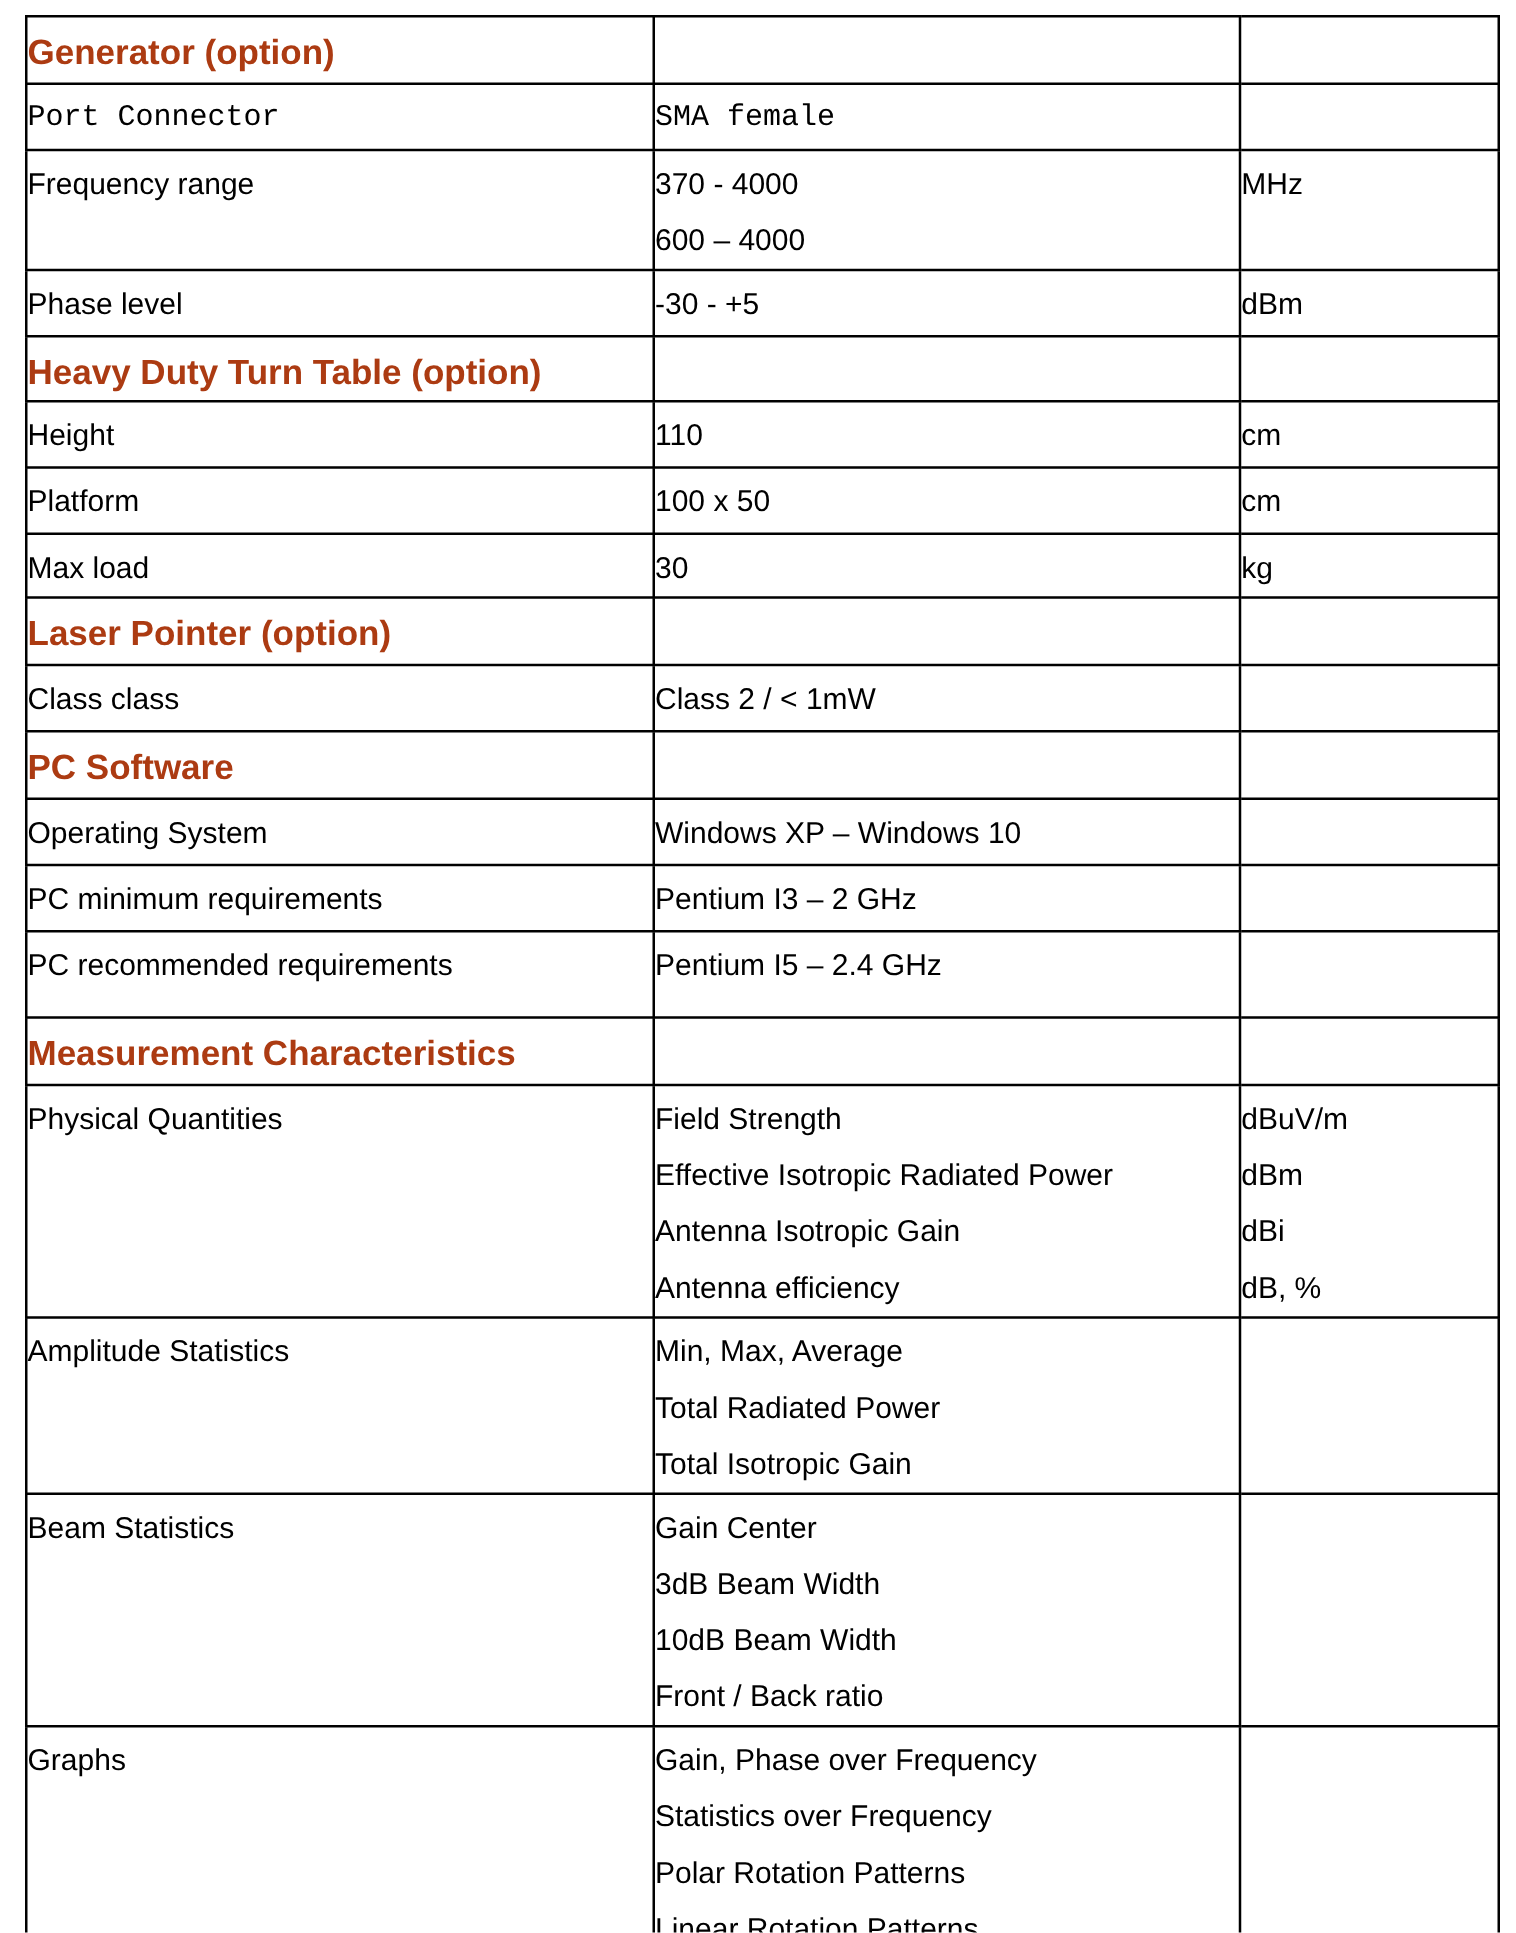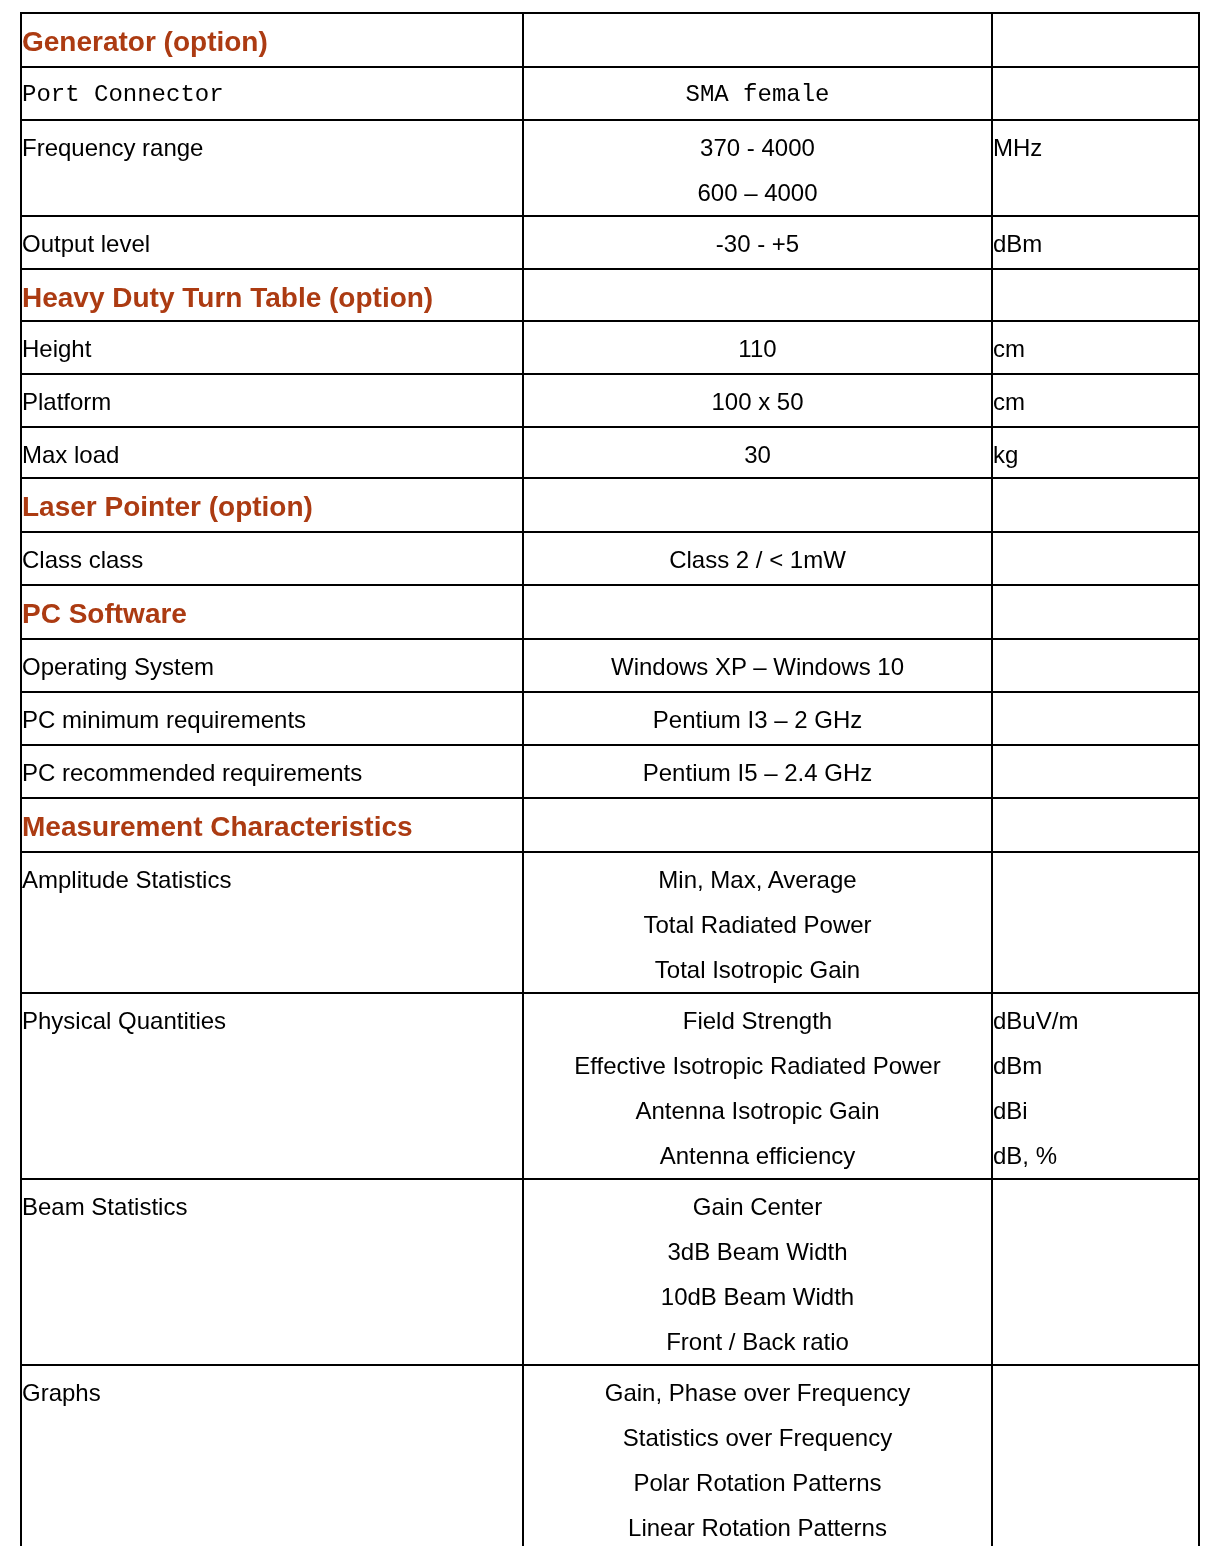--- a/index.html
+++ b/index.html
@@ -27,21 +27,21 @@
   table.spec td {
     border: 2px solid #000000;
     vertical-align: top;
     padding: 4px 0 0 0;
     font-size: 24px;
     line-height: 45px;
     overflow: hidden;
     white-space: nowrap;
   }
   td.c1 { text-align: left; padding-left: 13px; }
-  td.c2 { text-align: center; }
+  td.c2 { text-align: left; }
   td.c3 { }
   tr.section td { padding-top: 5px; }
   tr.section td.c1 {
     font-size: 28px;
     font-weight: bold;
     color: var(--accent, #AC3B12);
   }
 </style>
 </head>
 <body style="background: rgb(255, 255, 255);">
@@ -76,21 +76,21 @@
         <td class="c2">
           <div>370 - 4000</div>
           <div>600 – 4000</div>
         </td>
         <td class="c3">
           <div>MHz</div>
         </td>
       </tr>
       <tr class="row" style="height: 53px;">
         <td class="c1">
-          <div>Output level</div>
+          <div>Phase level</div>
         </td>
         <td class="c2">
           <div>-30 - +5</div>
         </td>
         <td class="c3">
           <div>dBm</div>
         </td>
       </tr>
       <tr class="section" style="height: 52px;">
         <td class="c1">
@@ -166,64 +166,64 @@
       </tr>
       <tr class="row" style="height: 53px;">
         <td class="c1">
           <div>PC minimum requirements</div>
         </td>
         <td class="c2">
           <div>Pentium I3 – 2 GHz</div>
         </td>
         <td class="c3"></td>
       </tr>
-      <tr class="row" style="height: 53px;">
+      <tr class="row" style="height: 69px;">
         <td class="c1">
           <div>PC recommended requirements</div>
         </td>
         <td class="c2">
           <div>Pentium I5 – 2.4 GHz</div>
         </td>
         <td class="c3"></td>
       </tr>
       <tr class="section" style="height: 54px;">
         <td class="c1">
           <div>Measurement Characteristics</div>
         </td>
         <td class="c2"></td>
-        <td class="c3"></td>
-      </tr>
-      <tr class="row" style="height: 139px;">
-        <td class="c1">
-          <div>Amplitude Statistics</div>
-        </td>
-        <td class="c2">
-          <div>Min, Max, Average</div>
-          <div>Total Radiated Power</div>
-          <div>Total Isotropic Gain</div>
-        </td>
         <td class="c3"></td>
       </tr>
       <tr class="row" style="height: 184px;">
         <td class="c1">
           <div>Physical Quantities</div>
         </td>
         <td class="c2">
           <div>Field Strength</div>
           <div>Effective Isotropic Radiated Power</div>
           <div>Antenna Isotropic Gain</div>
           <div>Antenna efficiency</div>
         </td>
         <td class="c3">
           <div>dBuV/m</div>
           <div>dBm</div>
           <div>dBi</div>
           <div>dB, %</div>
         </td>
       </tr>
+      <tr class="row" style="height: 139px;">
+        <td class="c1">
+          <div>Amplitude Statistics</div>
+        </td>
+        <td class="c2">
+          <div>Min, Max, Average</div>
+          <div>Total Radiated Power</div>
+          <div>Total Isotropic Gain</div>
+        </td>
+        <td class="c3"></td>
+      </tr>
       <tr class="row" style="height: 184px;">
         <td class="c1">
           <div>Beam Statistics</div>
         </td>
         <td class="c2">
           <div>Gain Center</div>
           <div>3dB Beam Width</div>
           <div>10dB Beam Width</div>
           <div>Front / Back ratio</div>
         </td>

